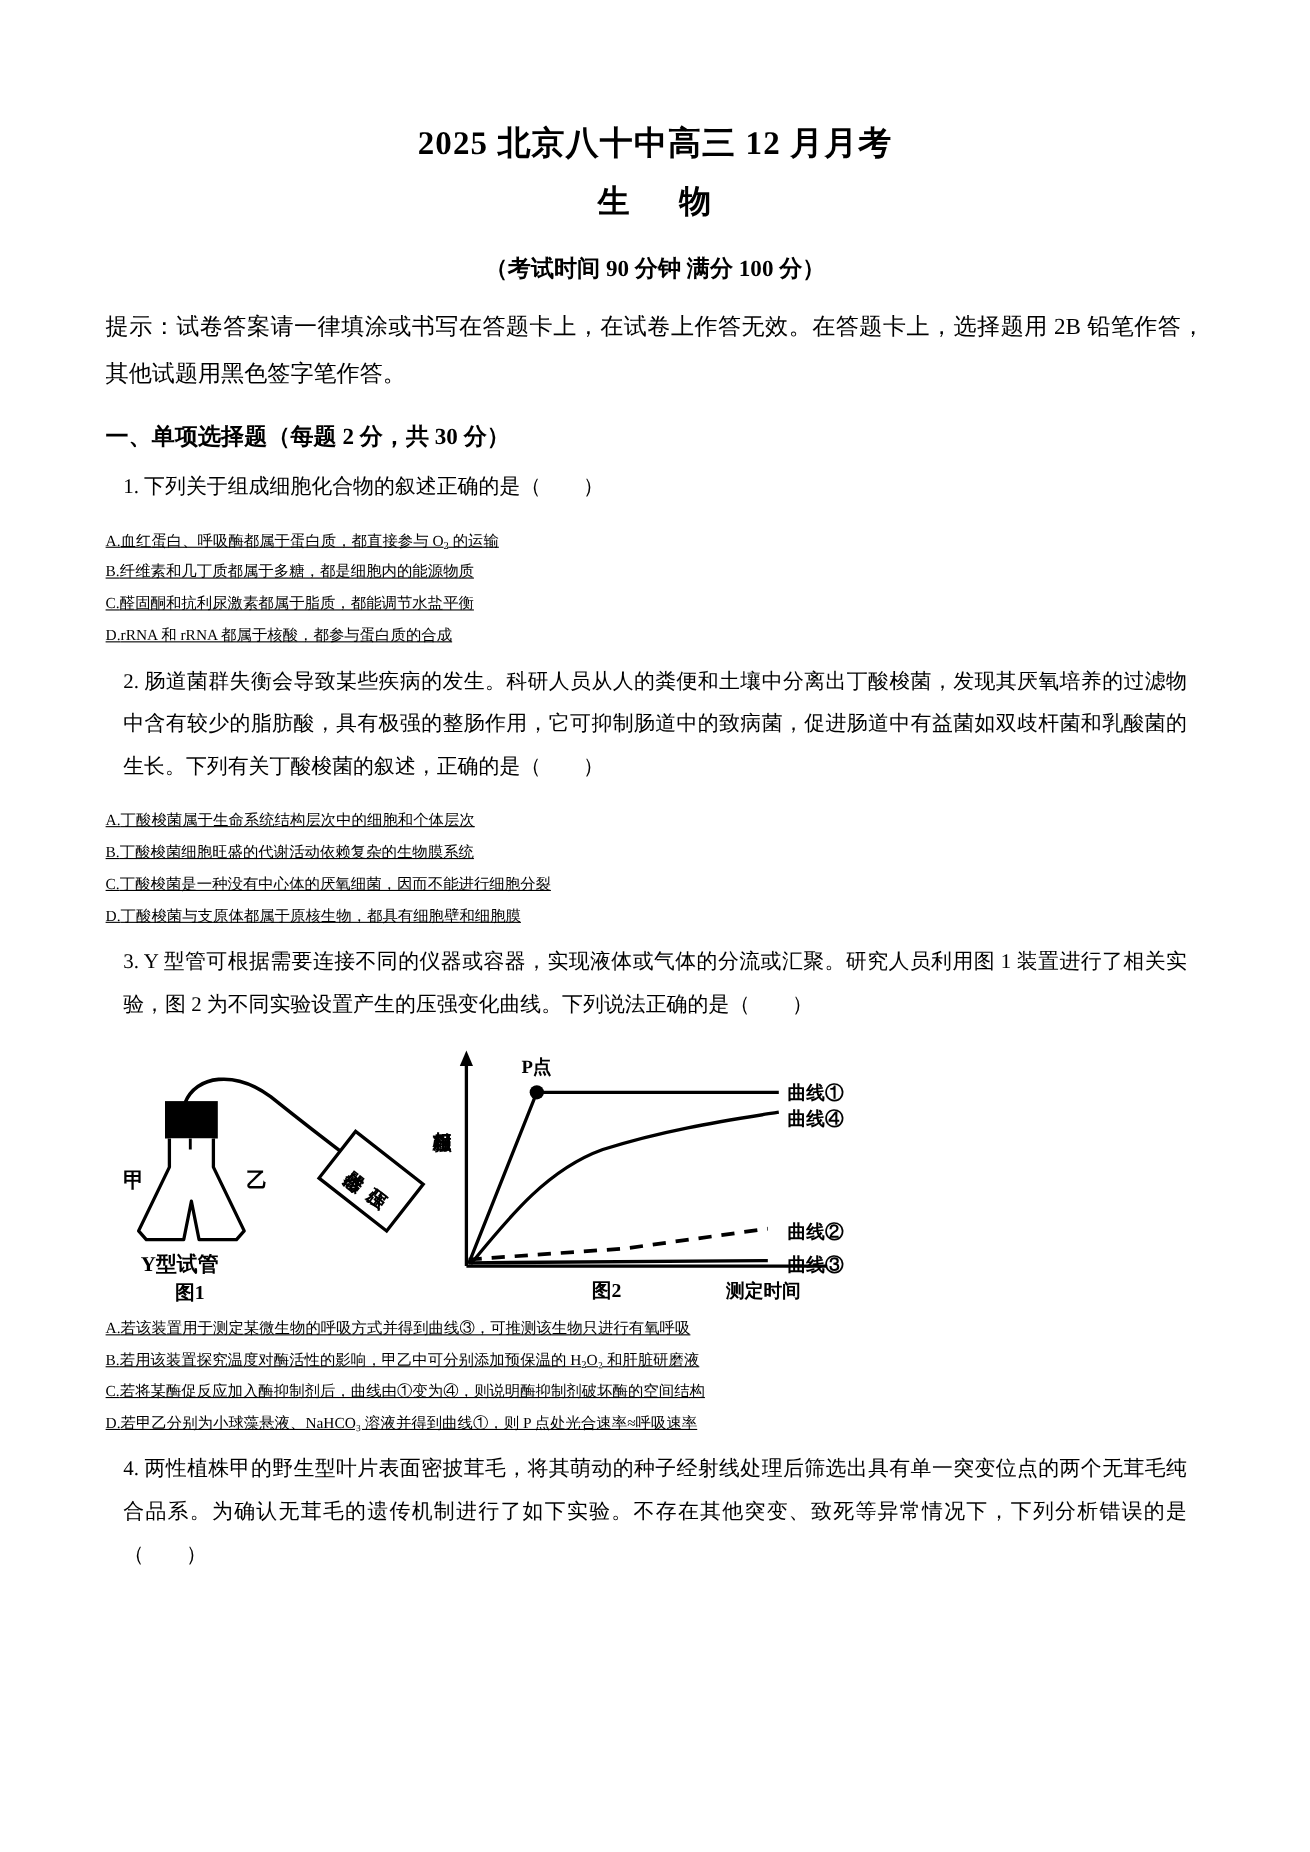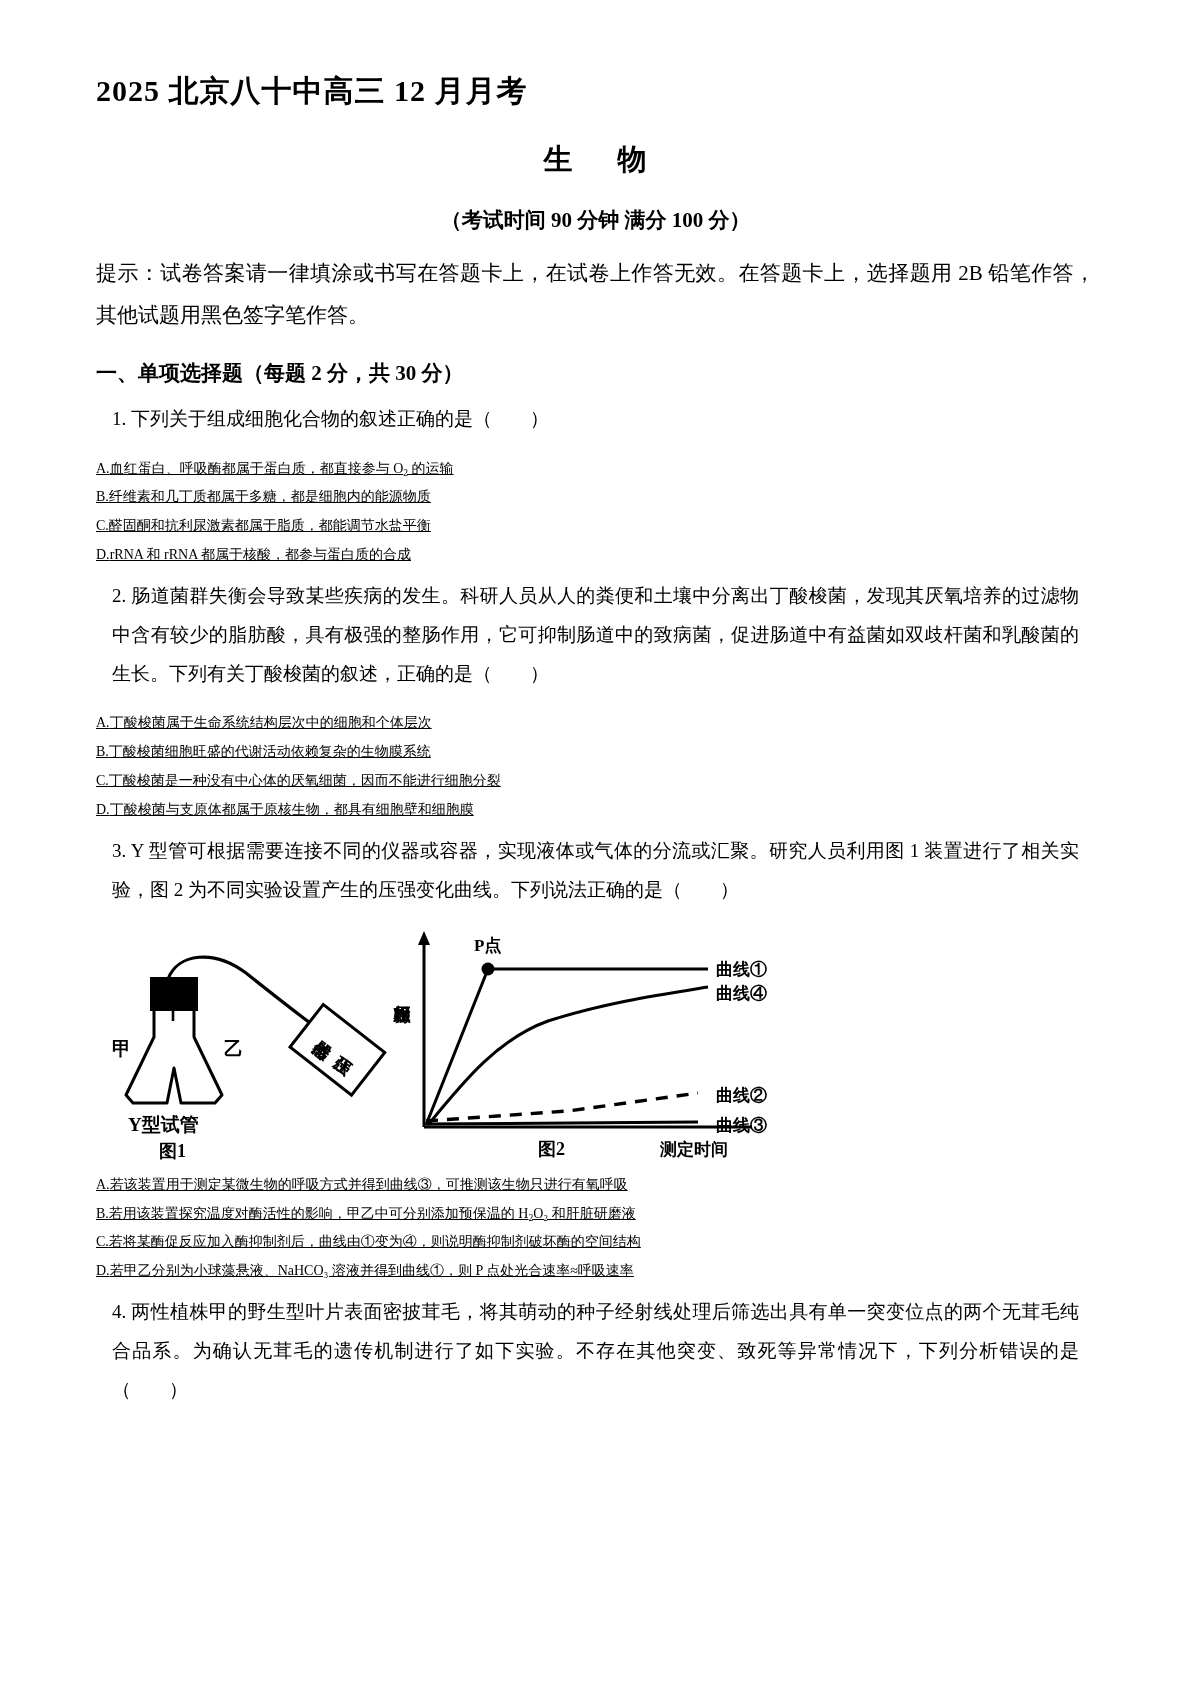--- a/index.html
+++ b/index.html
@@ -16,31 +16,32 @@
     overflow: hidden;
   }
   .page {
     position: relative;
     width: 1191px;
     height: 1684px;
     box-sizing: border-box;
     padding: 0 96px;
   }
   .doc-title {
+    text-align: center;
     font-size: 30px;
     font-weight: bold;
     letter-spacing: 1px;
-    margin-top: 72px;
+    margin-top: 112px;
     line-height: 1.25;
   }
   .subject-title {
     text-align: center;
     font-size: 29px;
     font-weight: bold;
-    margin-top: 30px;
+    margin-top: 14px;
     letter-spacing: 1px;
   }
   .subject-title .gap { display: inline-block; width: 44px; }
   .exam-meta {
     text-align: center;
     font-size: 21px;
     font-weight: bold;
     margin-top: 26px;
   }
   .notice {

